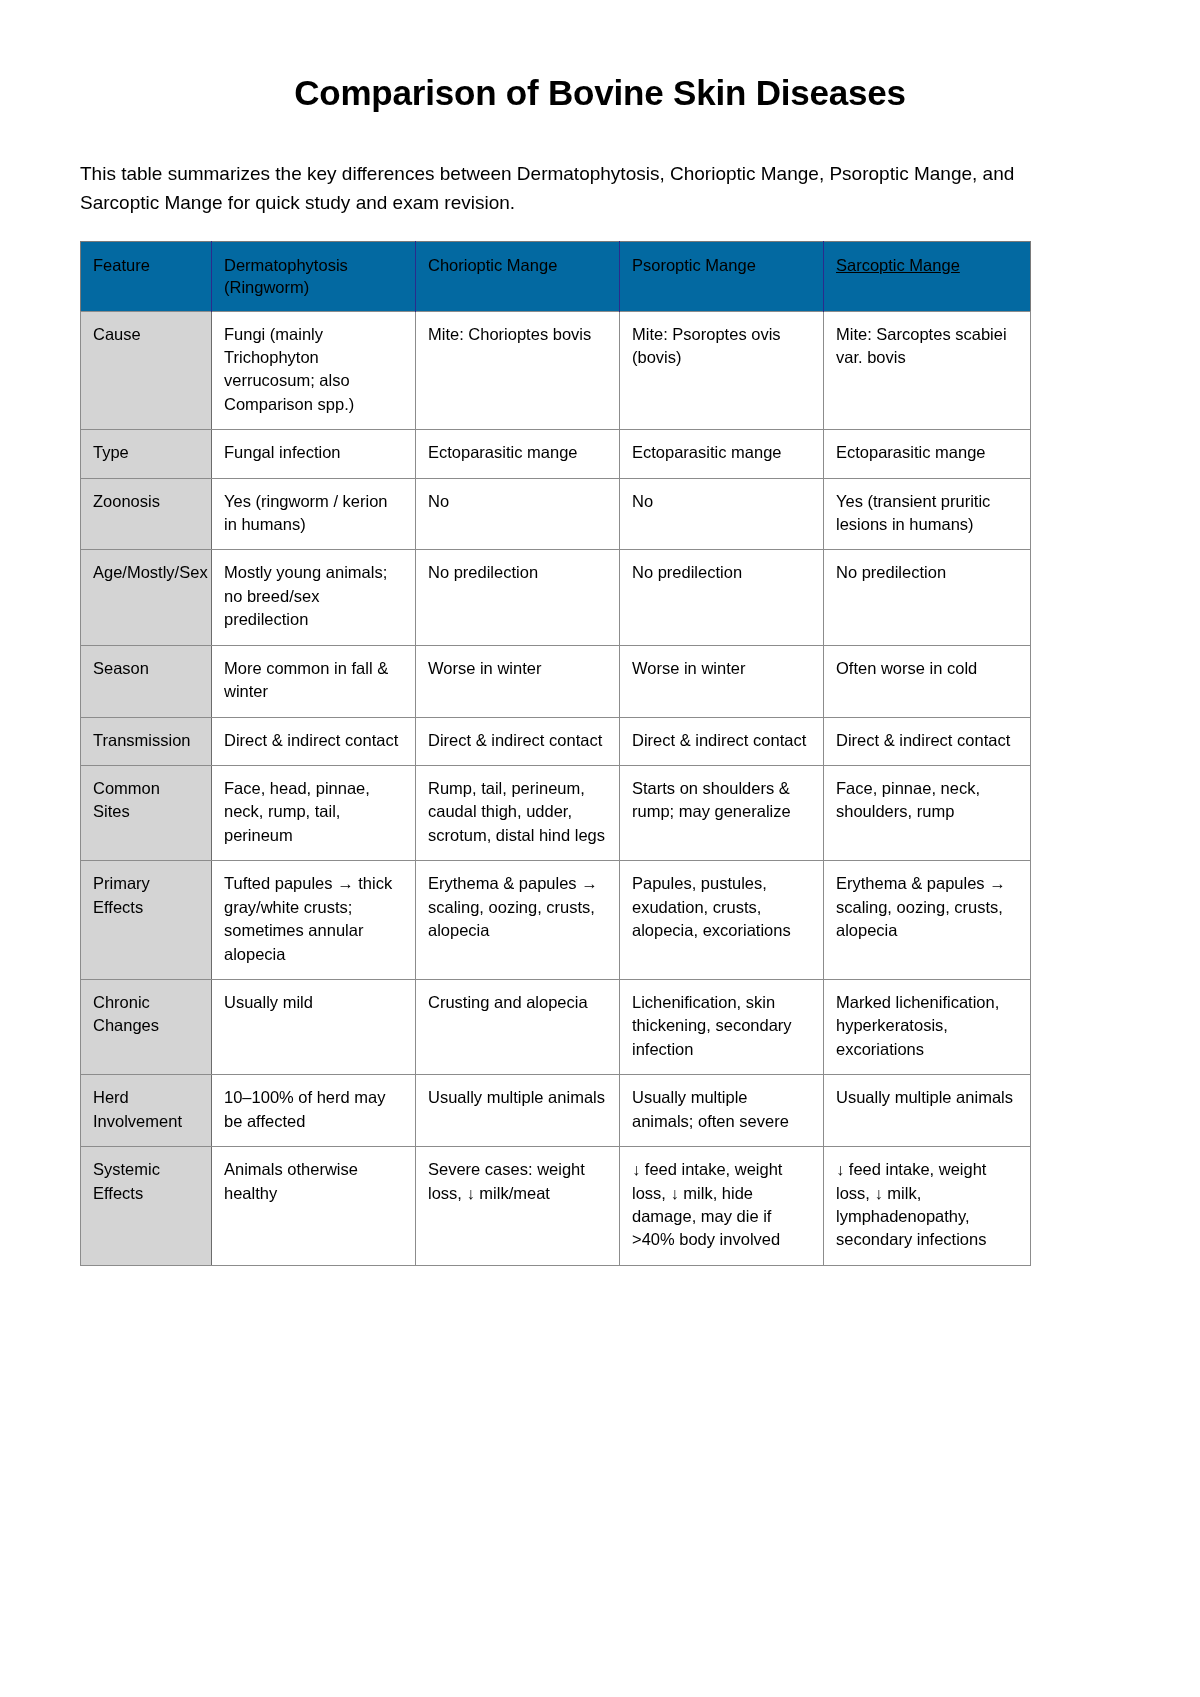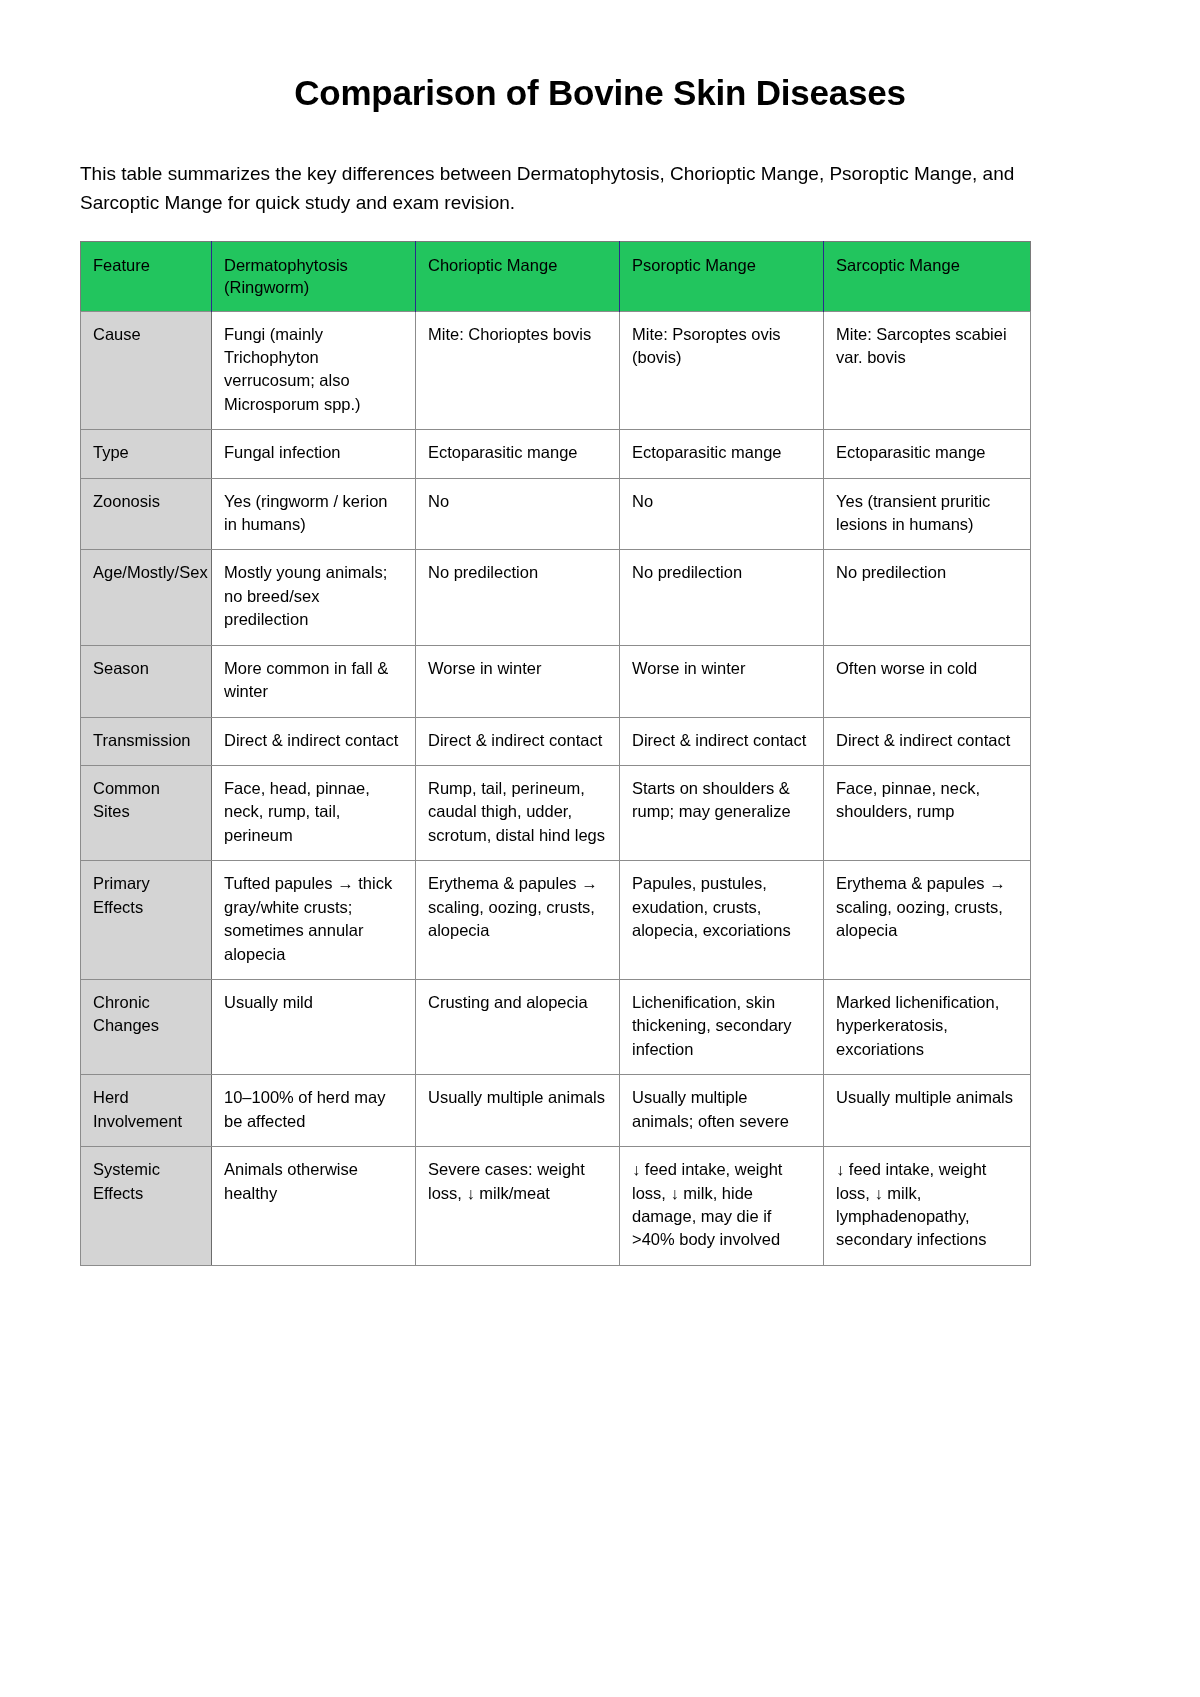--- a/index.html
+++ b/index.html
@@ -44,32 +44,32 @@
     width: 950px;
     table-layout: fixed;
     border: 1px solid #7a7a7a;
   }
   table.cmp col.c0 { width: 131px; }
   table.cmp col.c1 { width: 204px; }
   table.cmp col.c2 { width: 204px; }
   table.cmp col.c3 { width: 204px; }
   table.cmp col.c4 { width: 207px; }
   table.cmp thead th {
-    background: #22c55e;
+    background: #0369a1;
     color: #000000;
     font-size: 16.5px;
     font-weight: normal;
     text-align: left;
     vertical-align: top;
     padding: 12px 10px 12px 12px;
     line-height: 1.35;
     border-right: 1px solid #2b2b8c;
     height: 68px;
   }
-  table.cmp thead th:last-child { border-right: none; }
+  table.cmp thead th:last-child { border-right: none; text-decoration: underline; }
   table.cmp tbody td {
     font-size: 16.5px;
     line-height: 1.42;
     vertical-align: top;
     padding: 11px 12px 13px 12px;
     border: 1px solid #8c8c8c;
     background: #ffffff;
   }
   table.cmp tbody td.feat {
     background: #d4d4d4;
@@ -100,21 +100,21 @@
           <th>Feature</th>
           <th>Dermatophytosis (Ringworm)</th>
           <th>Chorioptic Mange</th>
           <th>Psoroptic Mange</th>
           <th>Sarcoptic Mange</th>
         </tr>
       </thead>
       <tbody id="tbody">
           <tr>
             <td class="feat">Cause</td>
-            <td>Fungi (mainly Trichophyton verrucosum; also Microsporum spp.)</td>
+            <td>Fungi (mainly Trichophyton verrucosum; also Comparison spp.)</td>
             <td>Mite: Chorioptes bovis</td>
             <td>Mite: Psoroptes ovis (bovis)</td>
             <td>Mite: Sarcoptes scabiei var. bovis</td>
           </tr>
           <tr>
             <td class="feat">Type</td>
             <td>Fungal infection</td>
             <td>Ectoparasitic mange</td>
             <td>Ectoparasitic mange</td>
             <td>Ectoparasitic mange</td>

